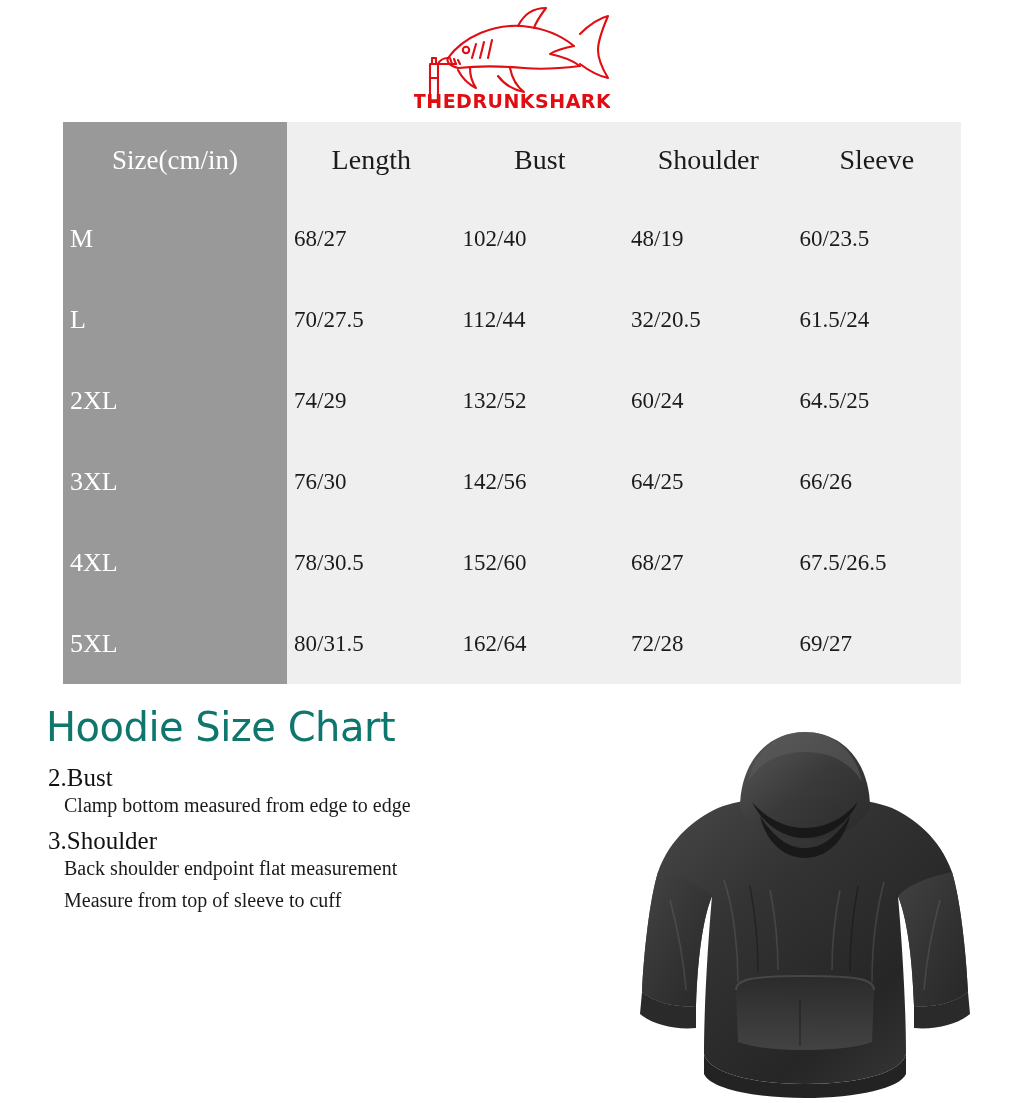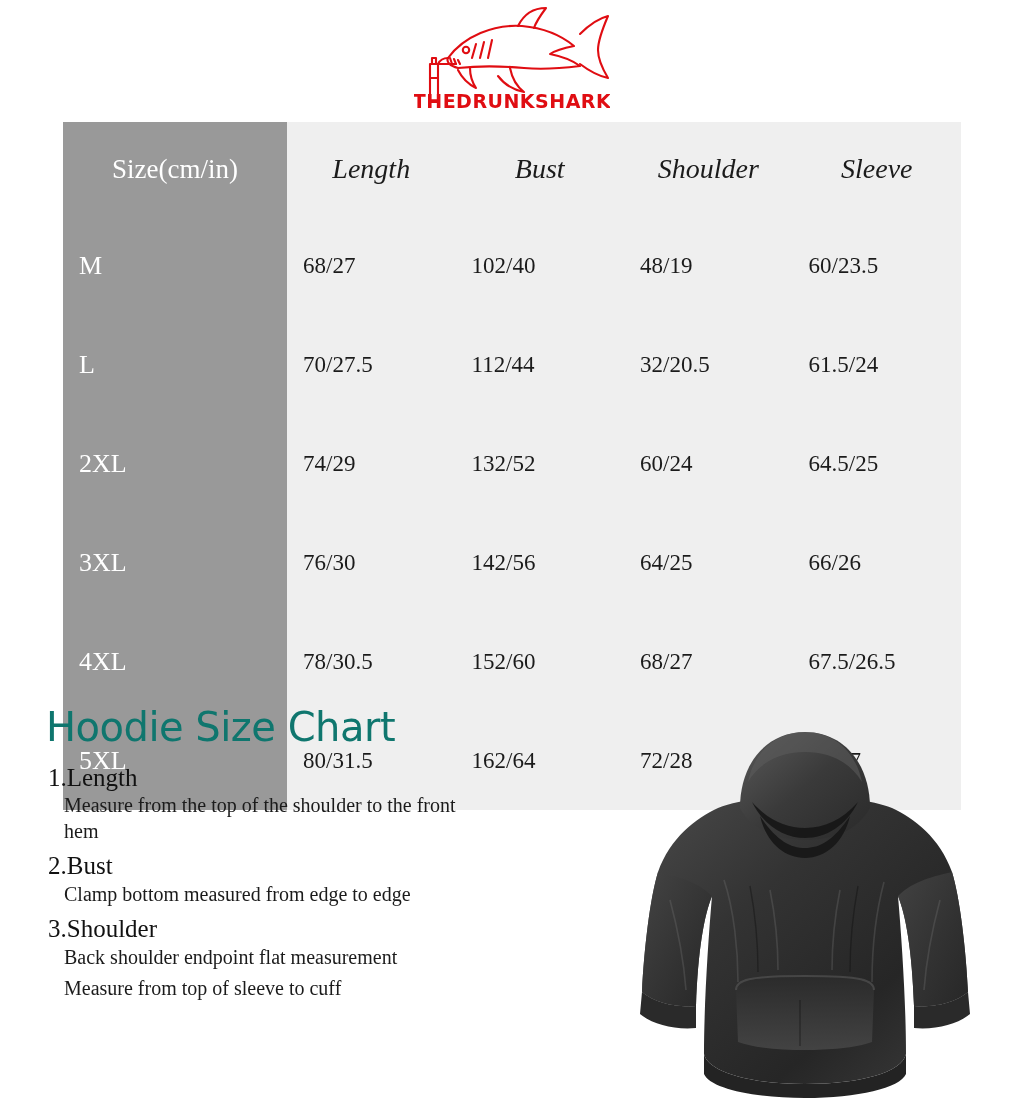--- a/index.html
+++ b/index.html
@@ -40,21 +40,21 @@
   #size-table {
     position: absolute;
     left: 63px;
     top: 122px;
     width: 898px;
     border-collapse: collapse;
     table-layout: fixed;
     background: #efefef;
   }
   #size-table td, #size-table th {
-    padding: 16px;
+    padding: 7px;
     margin: 0;
     vertical-align: middle;
     font-weight: normal;
   }
   .col-size { width: 224px; }
   .col-data { width: 168.5px; }
 
   .hdr-size {
     background: #999999;
     color: #ffffff;
@@ -62,21 +62,20 @@
     height: 62px;
     font-family: "Liberation Serif", serif;
   }
   .hdr-data {
     background: #efefef;
     color: #1b1b1b;
     font-size: 28px;
     height: 62px;
     font-weight: bold;
     font-family: "Liberation Serif", serif;
-    font-style: italic;
   }
   .cell-size {
     background: #999999;
     color: #ffffff;
     font-size: 26px;
     height: 67px;
     font-family: "Liberation Serif", serif;
   }
   .cell-data {
     background: #efefef;
@@ -221,24 +220,20 @@
       <td class="cell-data">162/64</td>
       <td class="cell-data">72/28</td>
       <td class="cell-data">69/27</td>
     </tr>
   </tbody>
 </table>
 
 <div id="info-block">
   <div id="chart-title">Hoodie Size Chart</div>
 
-  <div class="info-item">
-    <div class="info-head">1.Length</div>
-    <div class="info-desc">Measure from the top of the shoulder to the front hem</div>
-  </div>
   <div class="info-item">
     <div class="info-head">2.Bust</div>
     <div class="info-desc">Clamp bottom measured from edge to edge</div>
   </div>
   <div class="info-item">
     <div class="info-head">3.Shoulder</div>
     <div class="info-desc">Back shoulder endpoint flat measurement</div>
   </div>
   <div class="info-item">
     <div class="info-desc">Measure from top of sleeve to cuff</div>

